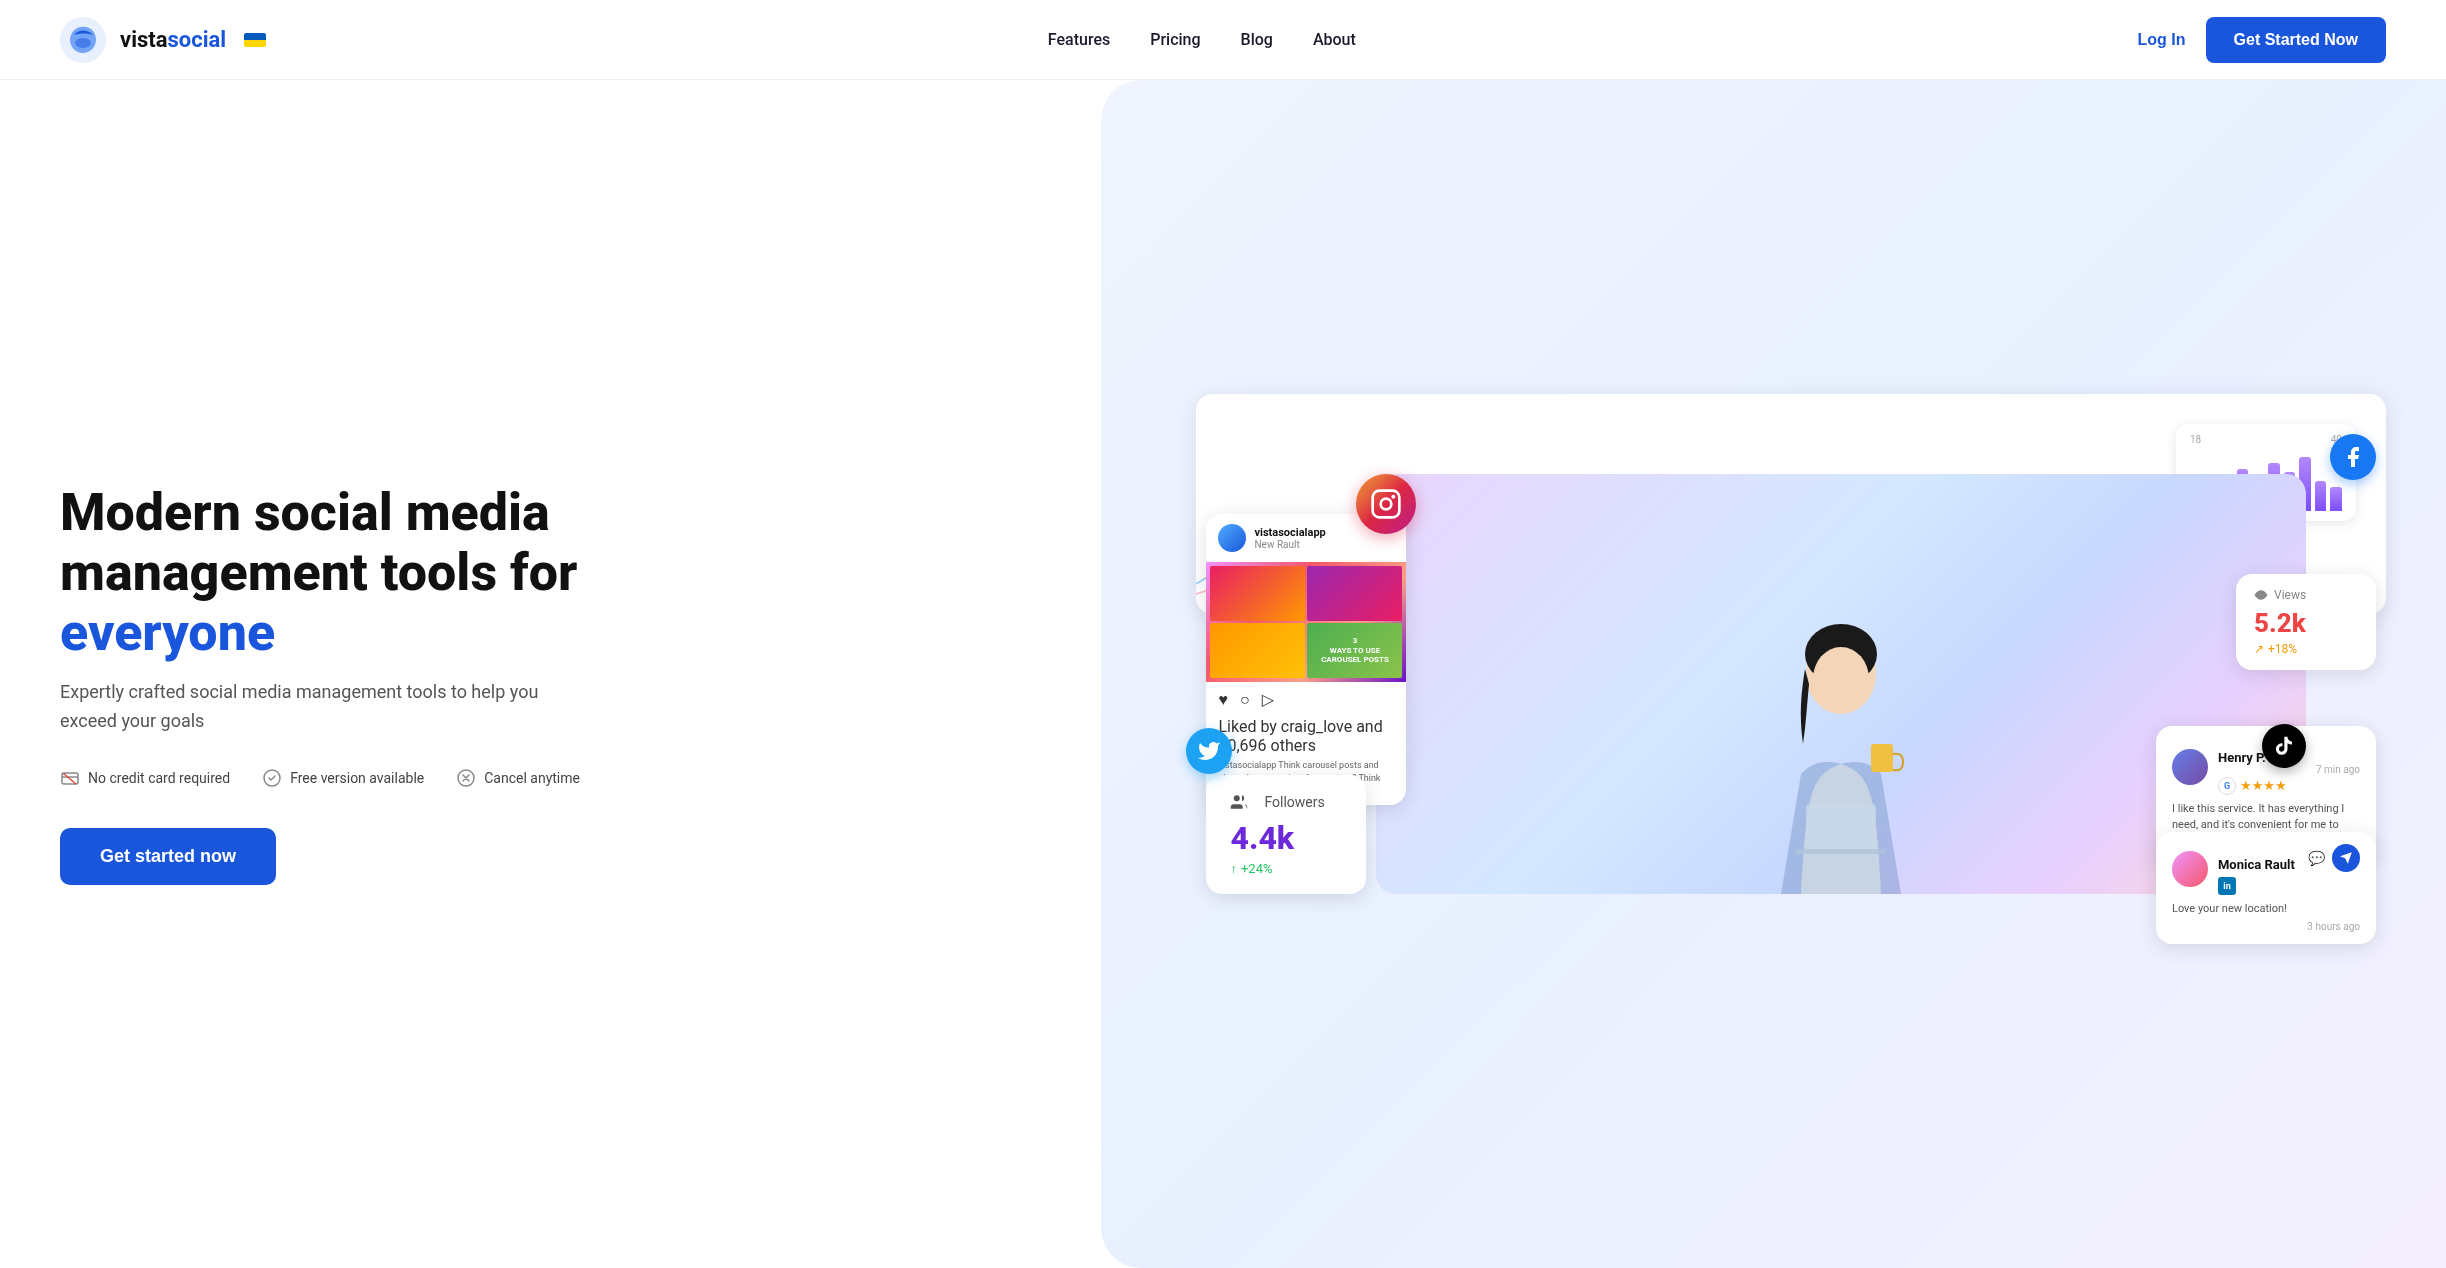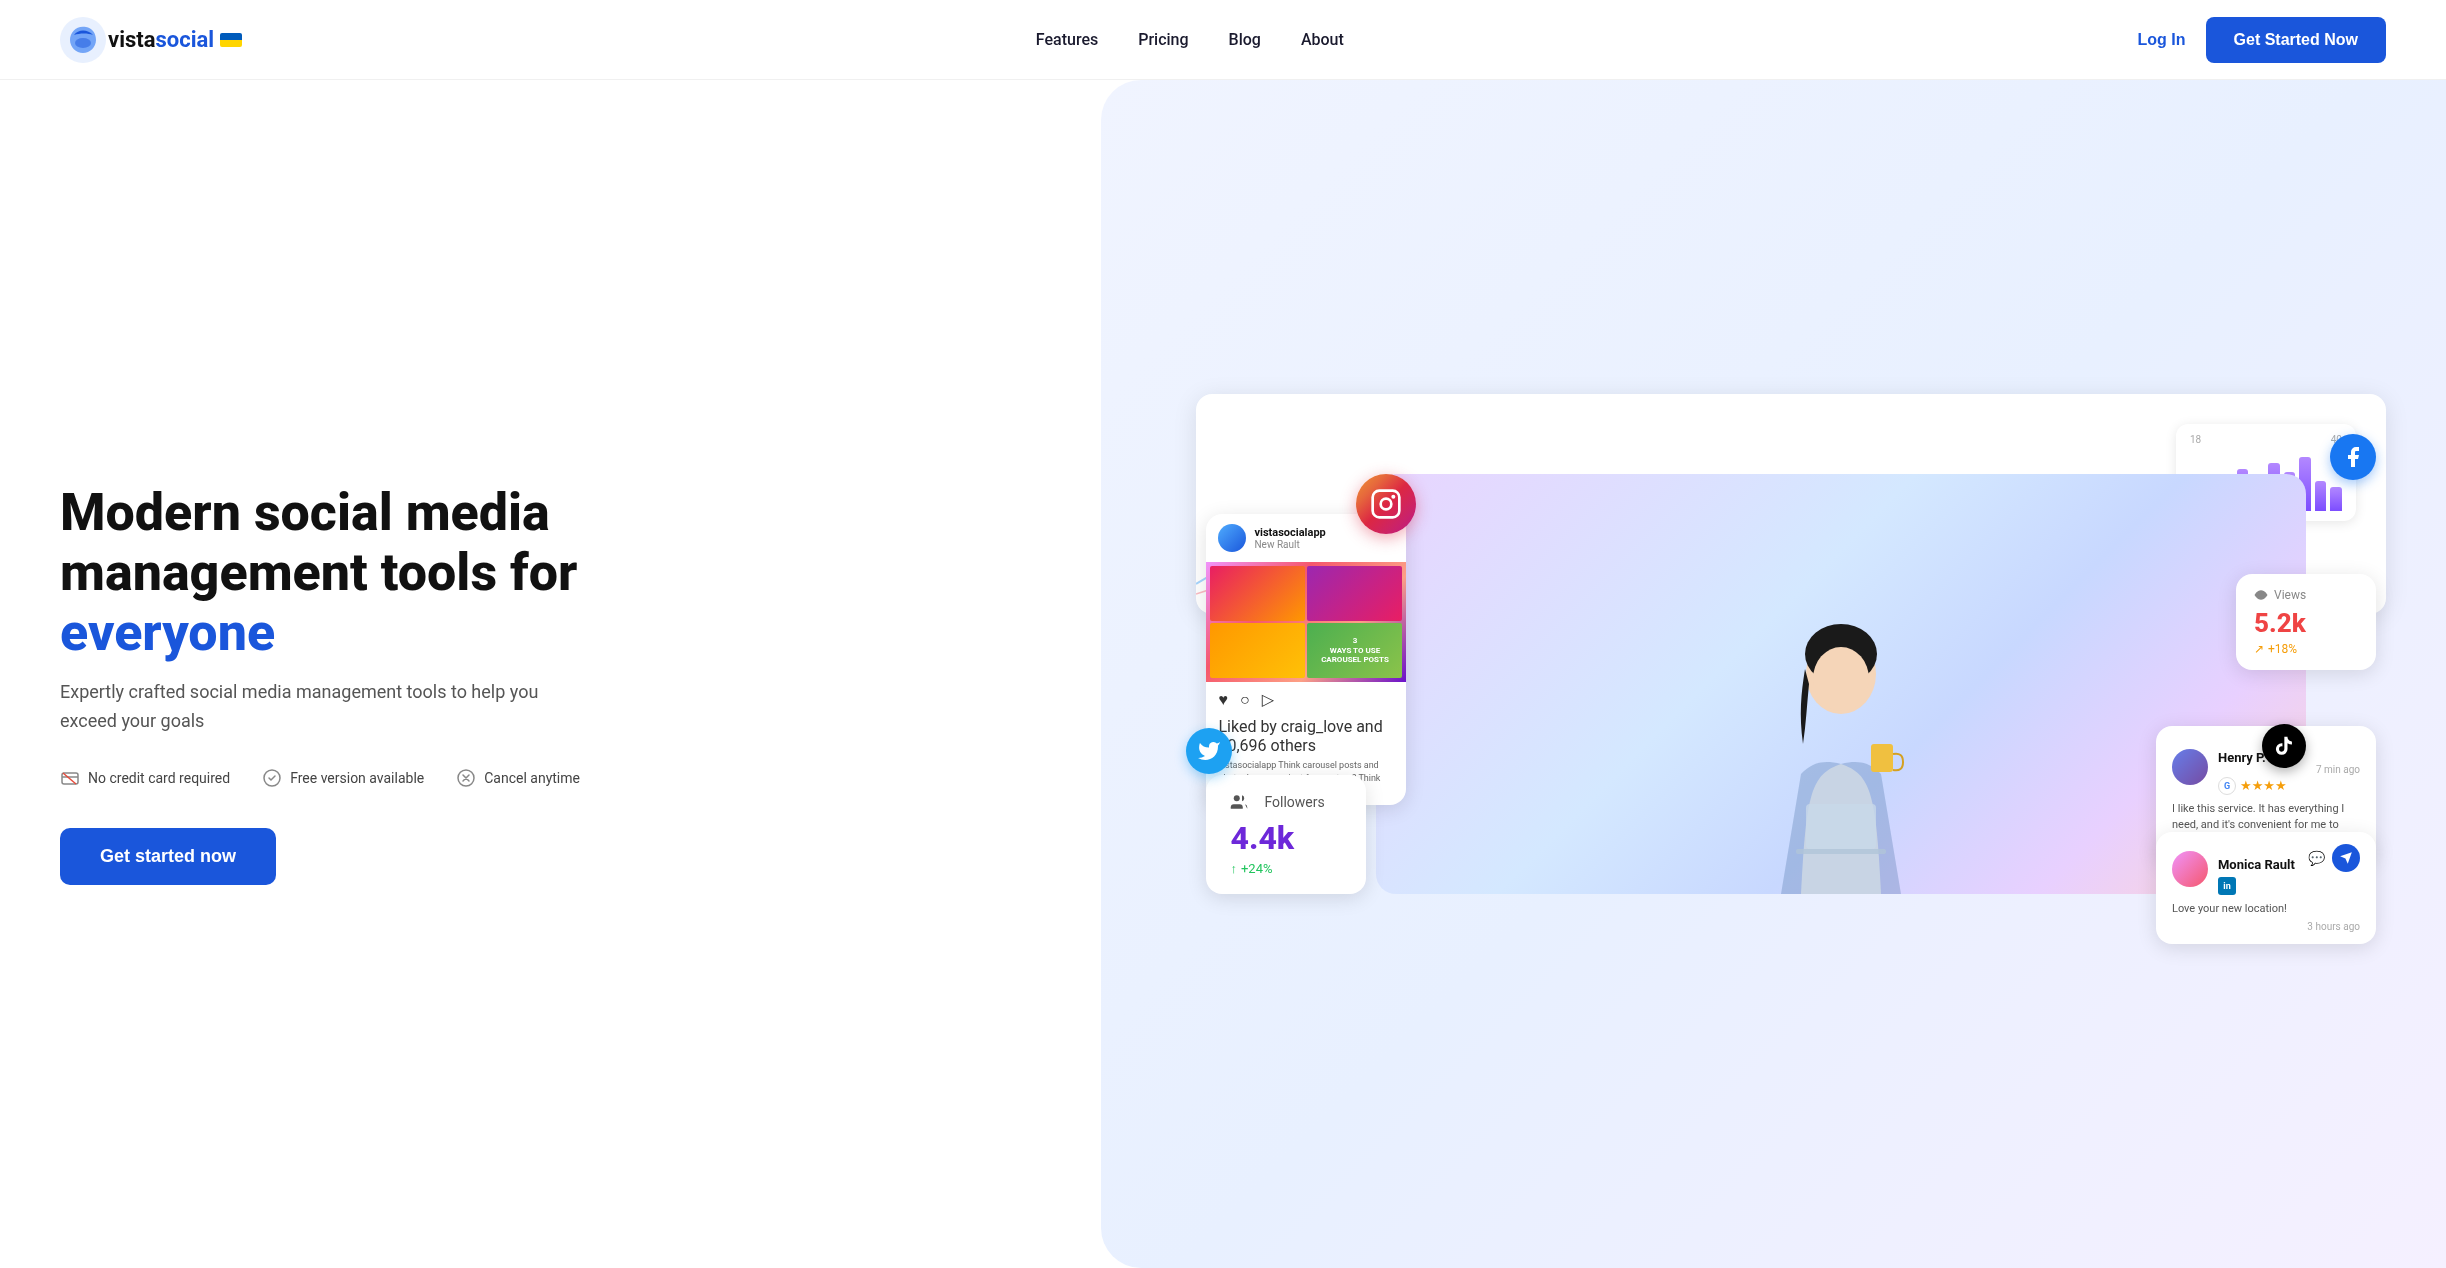--- a/index.html
+++ b/index.html
@@ -14,21 +14,21 @@
       height: 80px;
       border-bottom: 1px solid #f0f0f0;
       position: sticky;
       top: 0;
       background: #fff;
       z-index: 100;
     }
     .logo-area {
       display: flex;
       align-items: center;
-      gap: 2px;
+      gap: 14px;
     }
     .logo-icon {
       width: 46px;
       height: 46px;
     }
     .logo-text {
       font-size: 22px;
       font-weight: 700;
       color: #1a1a2e;
     }

